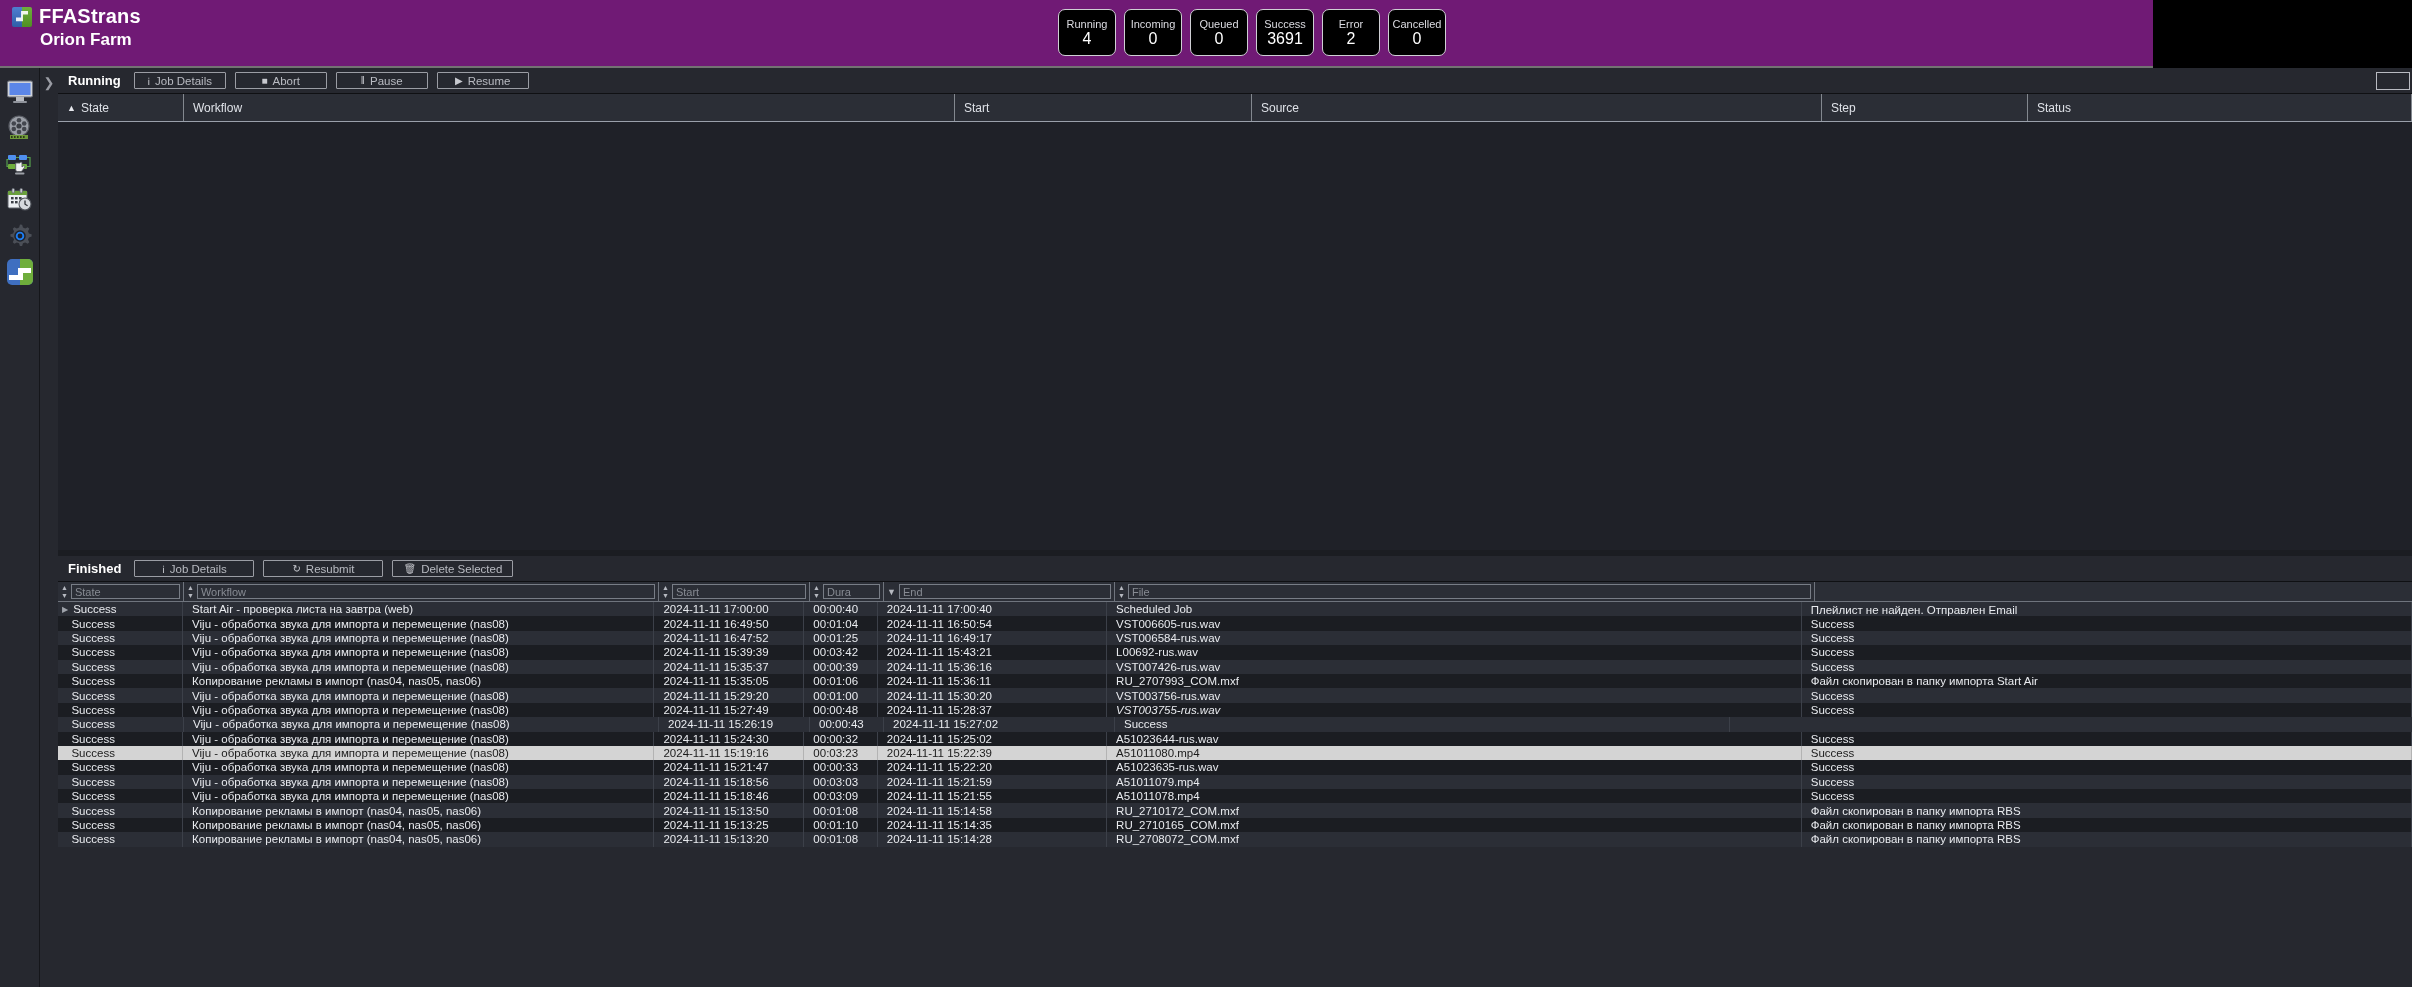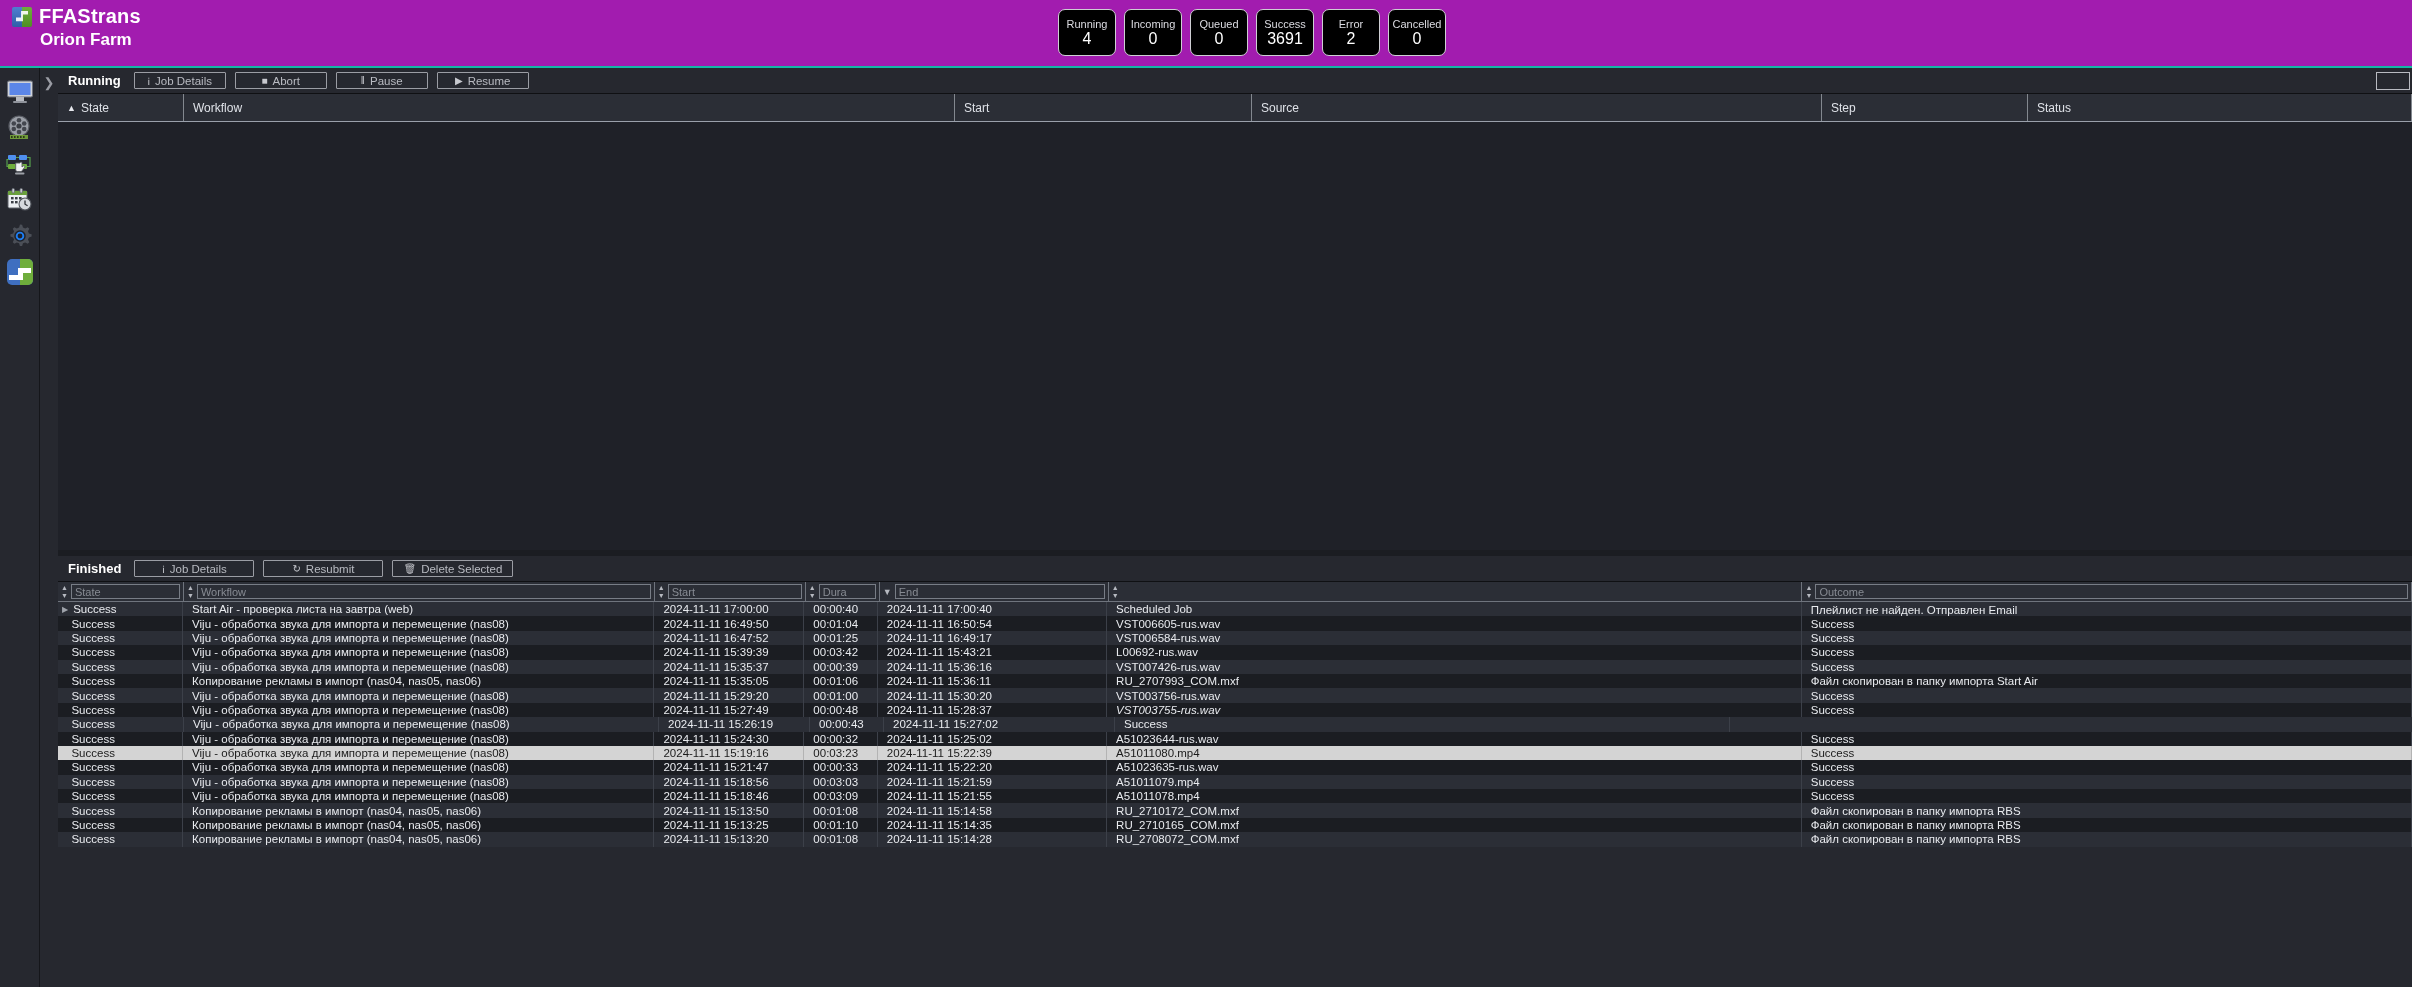--- a/index.html
+++ b/index.html
@@ -6,23 +6,23 @@
   html, body {
     width: 2412px; height: 987px;
     background: #000;
     font-family: "Liberation Sans", sans-serif;
     overflow: hidden;
     color: #e8e8ea;
   }
 
   
   .topbar {
-    position: absolute; left: 0; top: 0; width: 2412px; height: 68px;
-    background: #a21caf;
-    border-bottom: 2px solid #14b8a6;
+    position: absolute; left: 0; top: 0; width: 2153px; height: 68px;
+    background: #701a75;
+    border-bottom: 2px solid #737373;
     display: flex; align-items: center;
   }
   .brand { position: absolute; left: 12px; top: 5px; }
   .brand-row { display: flex; align-items: center; gap: 7px; }
   .brand-logo { width: 20px; height: 20px; position: relative; overflow: hidden; border-radius: 2px; }
   .brand-logo .b1 { position: absolute; left:0; top:0; width: 10px; height: 20px; background: linear-gradient(180deg,#4f7fd0,#2f5fa8); }
   .brand-logo .b2 { position: absolute; left:10px; top:0; width: 10px; height: 20px; background: linear-gradient(180deg,#6fae3c,#4f8f22); }
   .brand-logo .bz { position:absolute; left:4px; top:0; width:12px; height:20px;
      background:#ffffff; clip-path: polygon(0 55%, 42% 55%, 42% 22%, 100% 22%, 100% 40%, 58% 40%, 58% 74%, 0 74%); opacity:.9;}
   .brand-title { font-size: 20px; font-weight: bold; color: #ffffff; letter-spacing: .2px; }
@@ -331,27 +331,21 @@
           <span class="spin">
             <span style="font-size:9px">▼</span>
           </span>
           <input type="text" class="finput" placeholder="End" style="">
         </div>
         <div class="fcell" style="width: 700px;">
           <span class="spin">
             <span style="font-size:7px">▲</span>
             <span style="font-size:7px">▼</span>
           </span>
-        </div>
-        <div class="fcell" style="width: 615px;">
-          <span class="spin">
-            <span style="font-size:7px">▲</span>
-            <span style="font-size:7px">▼</span>
-          </span>
-          <input type="text" class="finput" placeholder="Outcome" style="">
+          <input type="text" class="finput" placeholder="File" style="">
         </div>
       </div>
     <div class="tbody" id="finished-body">
         <div class="trow odd">
           <div class="td" style="width: 126px;">
             <span class="rowarrow">▶</span>
             <span>Success</span>
           </div>
           <div class="td" style="width: 475px;">
             <span>Start Air - проверка листа на завтра (web)</span>

